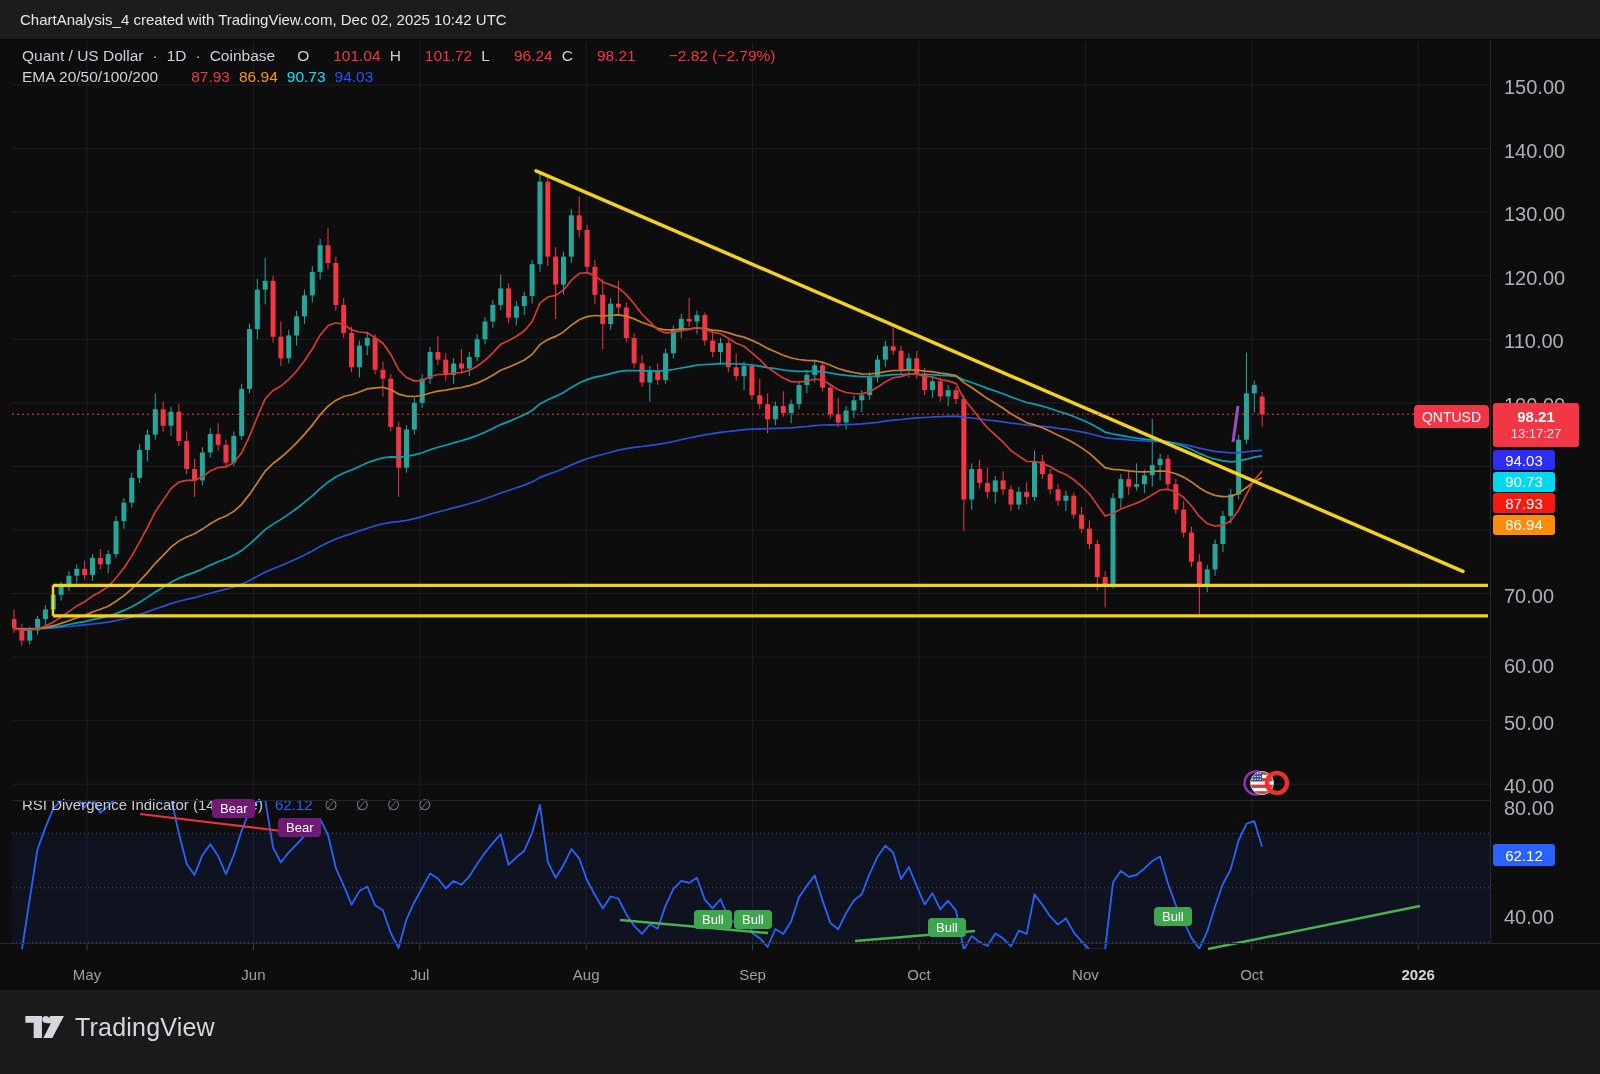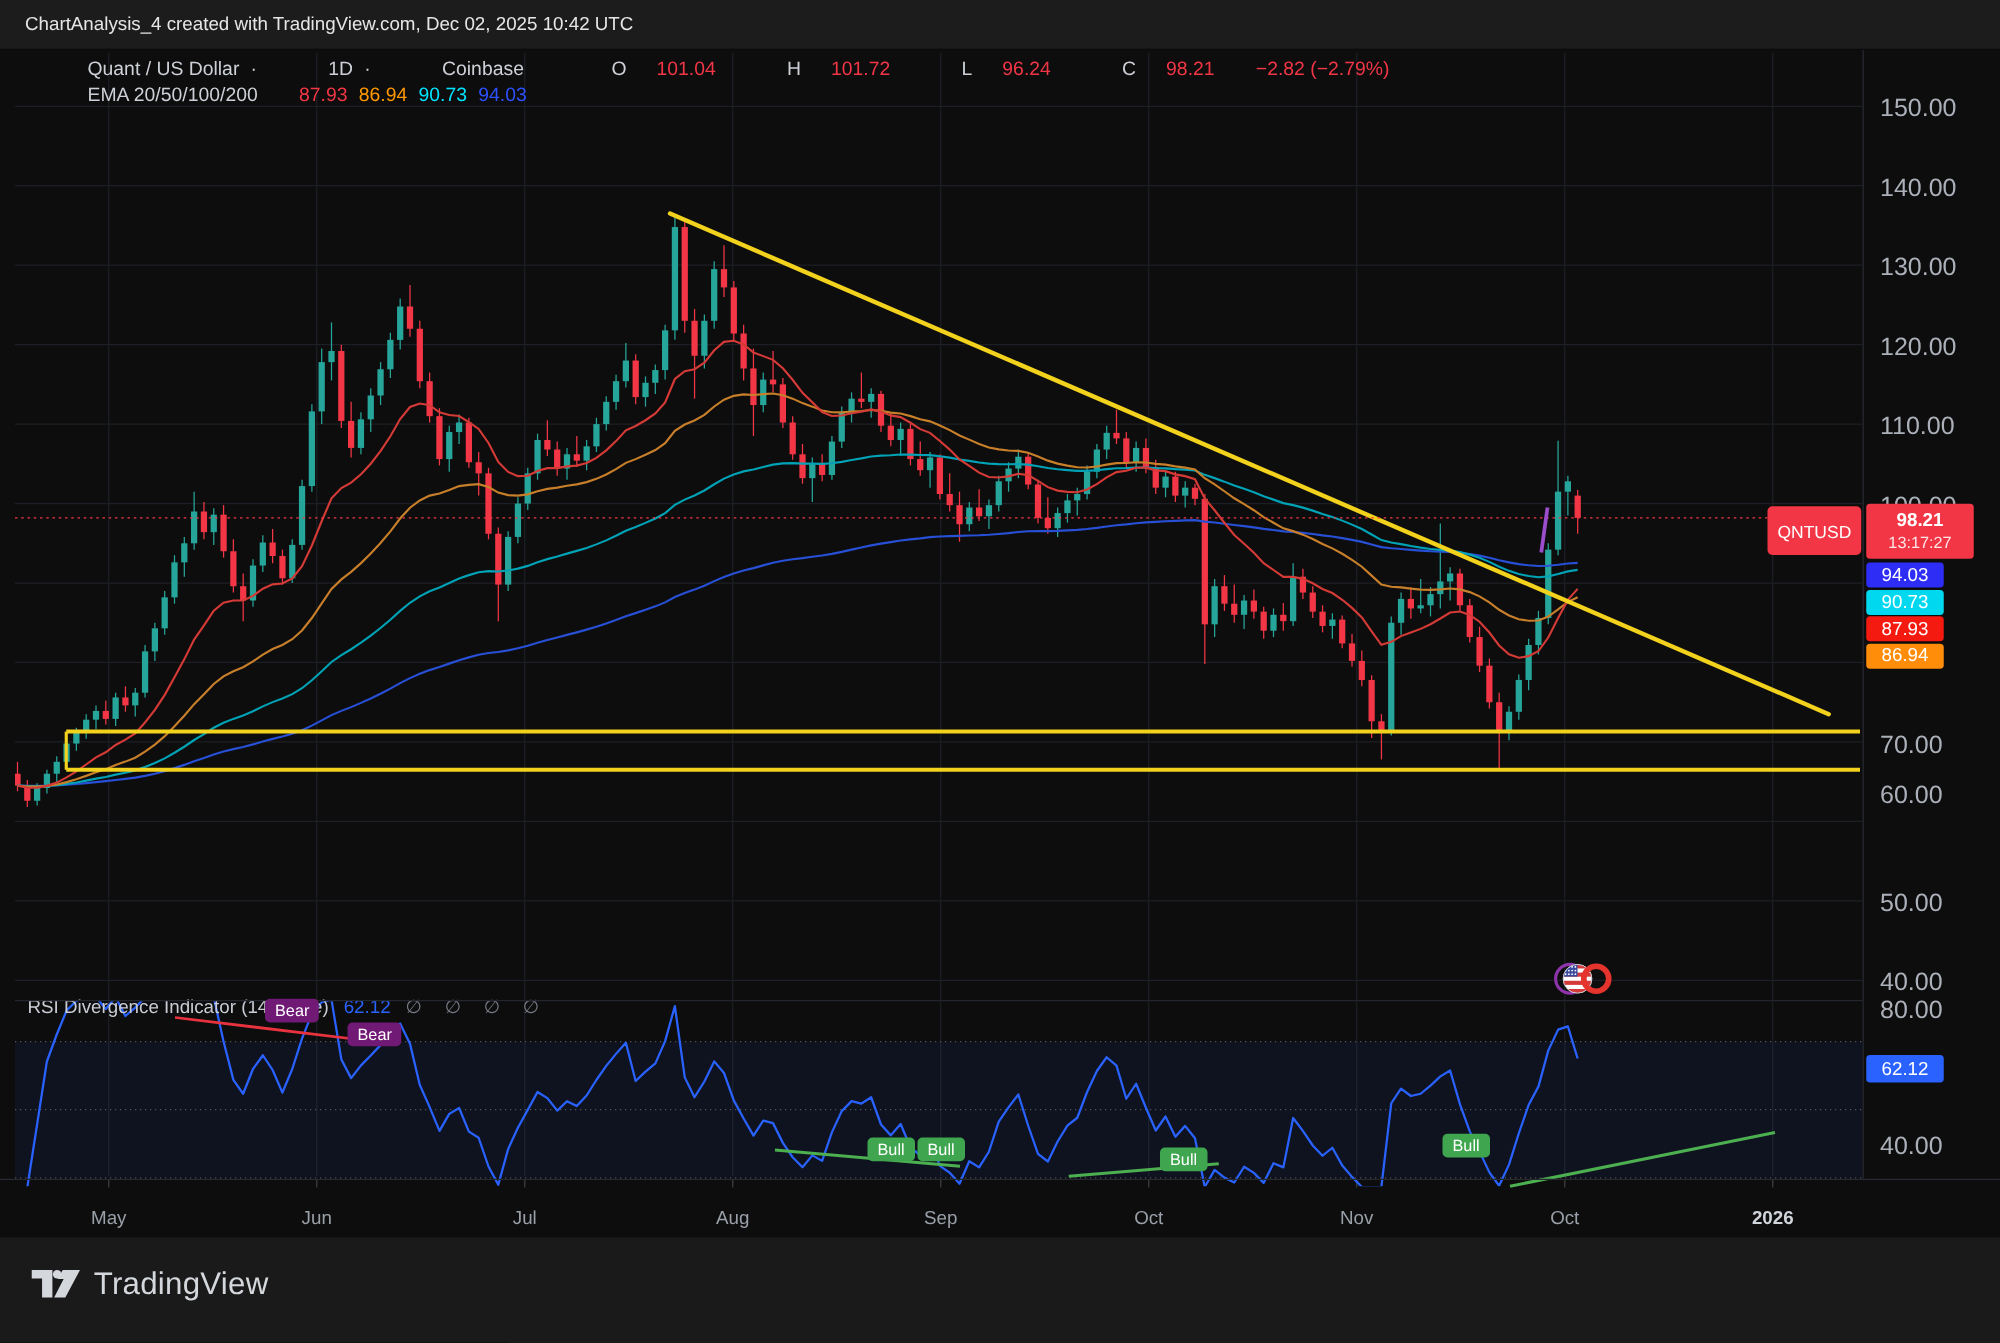--- a/index.html
+++ b/index.html
@@ -5,21 +5,21 @@
   html,body{margin:0;padding:0;background:#141414;width:1600px;height:1074px;overflow:hidden;
     font-family:"Liberation Sans",sans-serif;position:relative;color:#ddd;}
   .header{position:absolute;left:0;top:0;width:1600px;height:40px;background:#1c1c1d;
     display:flex;align-items:center;padding-left:20px;box-sizing:border-box;
     font-size:15px;color:#e6e6e6;border-bottom:1px solid #0a0a0a;z-index:6;}
   .chart-area{position:absolute;left:0;top:40px;width:1600px;height:950px;background:#0d0d0e;z-index:0;}
   .footer-strip{position:absolute;left:0;top:990px;width:1600px;height:84px;background:#1a1a1b;z-index:1;}
   #cv{position:absolute;left:0;top:0;z-index:2;}
   .legend{position:absolute;left:22px;top:45px;z-index:3;font-size:15.5px;color:#d5d8de;line-height:21px;}
   .lrow{display:flex;gap:9px;align-items:baseline;white-space:nowrap;}
-  .lab{color:#cdd0d7;margin-left:48px;}
+  .lab{color:#cdd0d7;}
   .dim{color:#cdd0d7;}
   .red{color:#f23645;padding-left:24px;}
   .org{color:#ff9800;}
   .cyn{color:#00e5ff;}
   .blu{color:#2d51ff;}
   .rsi-legend{position:absolute;left:22px;top:796px;z-index:3;font-size:15px;color:#c9ccd3;
     display:flex;gap:12px;align-items:baseline;white-space:nowrap;}
   .rsi-val{color:#2962ff;}
   .glyphs{color:#787b86;letter-spacing:7px;}
   #overlay{position:absolute;left:0;top:0;width:1600px;height:1074px;z-index:4;pointer-events:none;}
@@ -488,26 +488,26 @@
 </div>
 
 <div id="overlay">
     <div class="axis-label" style="left: 1504px; top: 76px;">150.00</div>
     <div class="axis-label" style="left: 1504px; top: 139.57px;">140.00</div>
     <div class="axis-label" style="left: 1504px; top: 203.14px;">130.00</div>
     <div class="axis-label" style="left: 1504px; top: 266.71px;">120.00</div>
     <div class="axis-label" style="left: 1504px; top: 330.28px;">110.00</div>
     <div class="axis-label" style="left: 1504px; top: 393.85px;">100.00</div>
     <div class="axis-label" style="left: 1504px; top: 584.56px;">70.00</div>
-    <div class="axis-label" style="left: 1504px; top: 625px;">60.00</div>
+    <div class="axis-label" style="left: 1504px; top: 655px;">60.00</div>
     <div class="axis-label" style="left: 1504px; top: 711.7px;">50.00</div>
     <div class="axis-label" style="left: 1504px; top: 775.27px;">40.00</div>
     <div class="axis-label" style="left: 1504px; top: 797px;">80.00</div>
     <div class="axis-label" style="left: 1504px; top: 906px;">40.00</div>
-    <div class="chip qnchip" style="left: 1414px; top: 405px; width: 75px; height: 39px; background: rgb(242, 54, 69);">QNTUSD</div>
+    <div class="chip qnchip" style="left: 1414px; top: 405px; width: 75px; height: 23px; background: rgb(242, 54, 69);">QNTUSD</div>
     <div class="chip pricechip" style="left: 1493px; top: 403px; width: 86px; height: 44px; background: rgb(242, 54, 69);">
       <div>98.21</div>
       <div class="countdown">13:17:27</div>
     </div>
     <div class="chip" style="left: 1493px; top: 450px; width: 62px; height: 20px; background: rgb(45, 45, 245);">94.03</div>
     <div class="chip" style="left: 1493px; top: 471.5px; width: 62px; height: 20px; background: rgb(0, 216, 240);">90.73</div>
     <div class="chip" style="left: 1493px; top: 493px; width: 62px; height: 20px; background: rgb(245, 26, 16);">87.93</div>
     <div class="chip" style="left: 1493px; top: 514.5px; width: 62px; height: 20px; background: rgb(255, 141, 9);">86.94</div>
     <div class="chip" style="left: 1493px; top: 844px; width: 62px; height: 22px; background: rgb(41, 98, 255);">62.12</div>
     <div class="month" style="left: 87px; top: 966px;">May</div>

